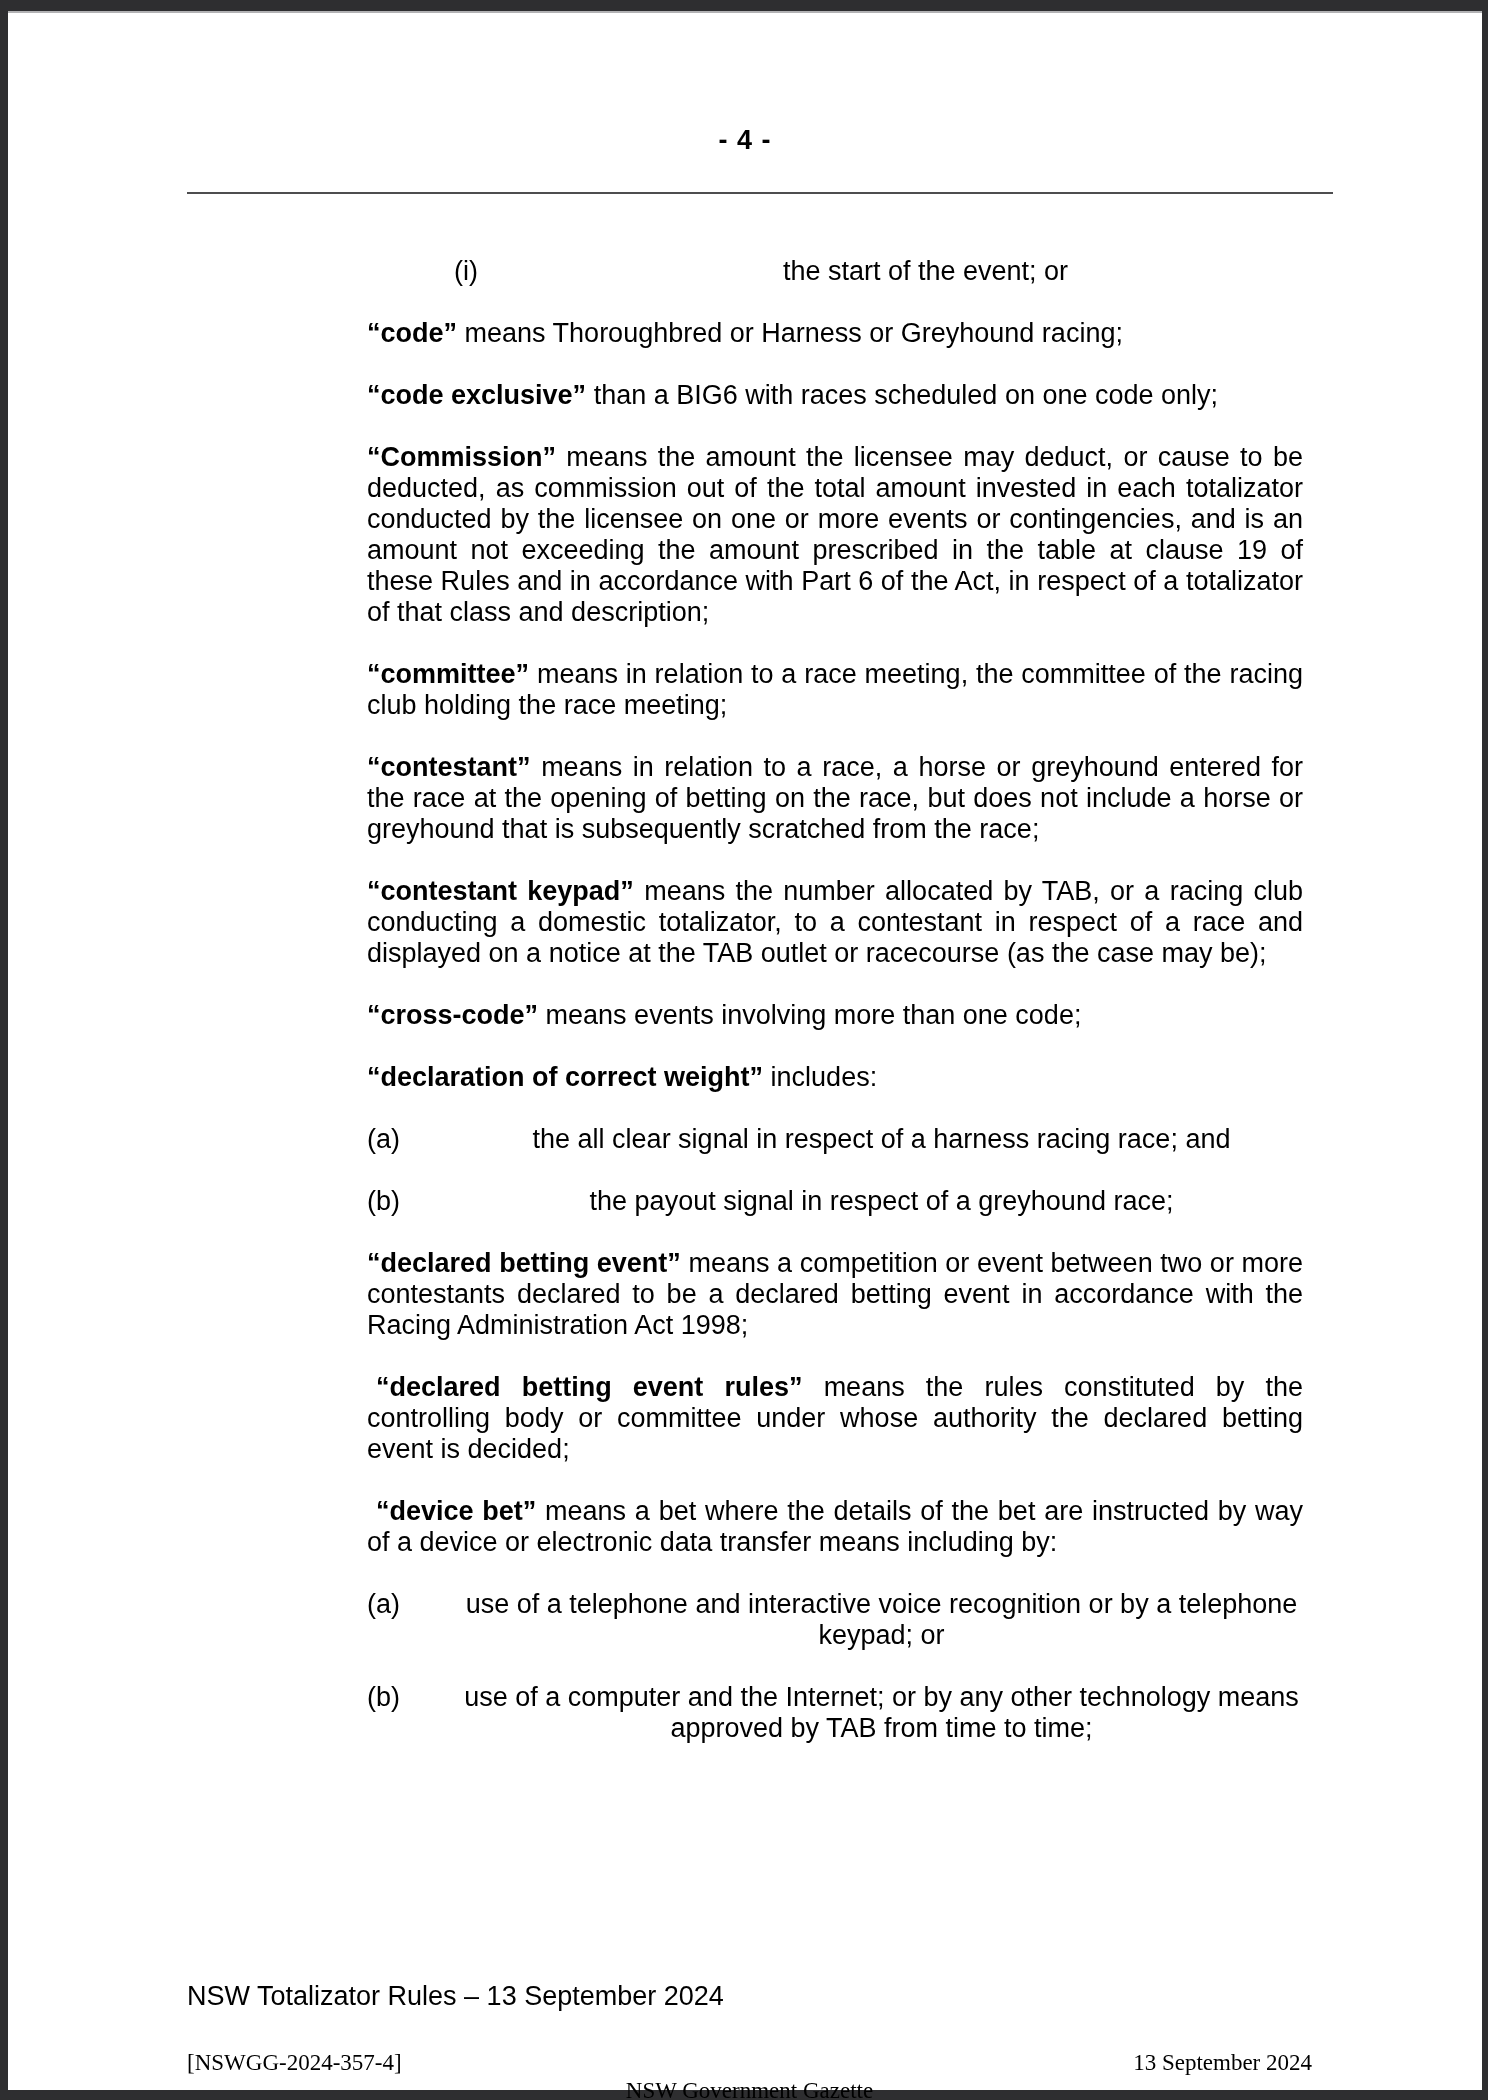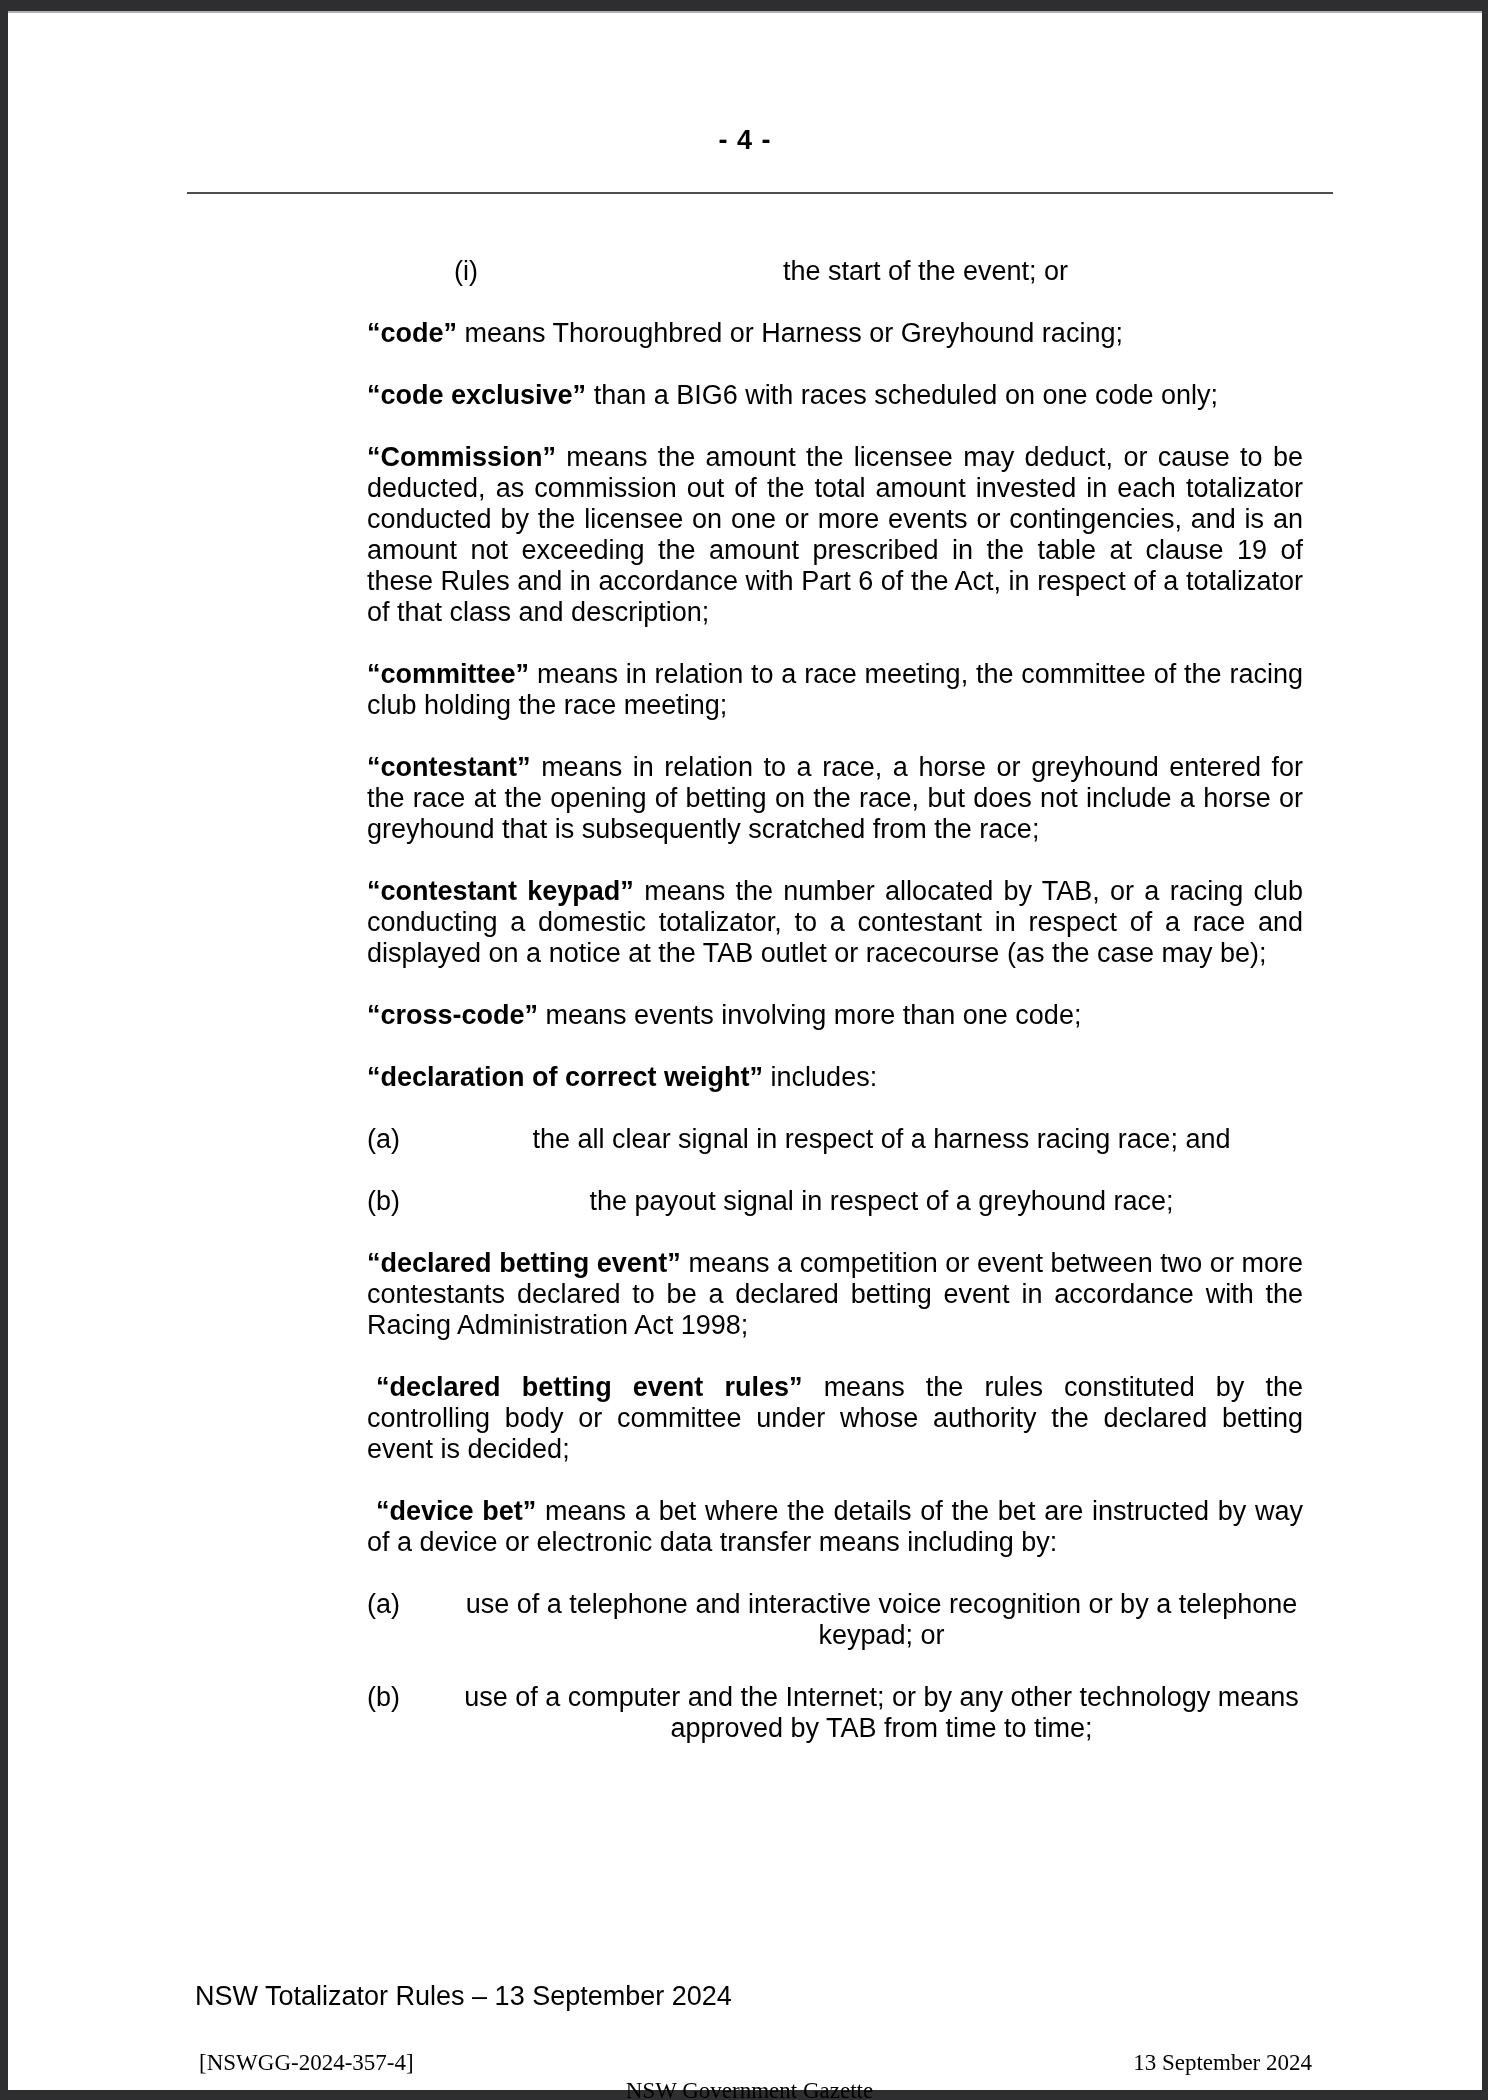--- a/index.html
+++ b/index.html
@@ -72,33 +72,32 @@
   .item.roman .lab { left: 87px; }
   .item.alpha { padding-left: 93px; }
   .item.alpha .lab { left: 0; }
   .item .txt { text-align: center; }
   .footer-title {
     position: absolute;
     left: 179px;
     top: 1970px;
     font-size: 27px;
     line-height: 31px;
-    margin-left: 8px;
   }
   .footer-meta {
     position: absolute;
     left: 179px;
     top: 2038px;
     width: 1125px;
     height: 28px;
     font-family: "Liberation Serif", serif;
     font-size: 23px;
     line-height: 28px;
   }
-  .footer-meta .fm-left { position: absolute; left: 12px; top: 0; text-align: center; }
+  .footer-meta .fm-left { position: absolute; left: 0; top: 0; text-align: center; }
   .footer-meta .fm-center { position: absolute; left: 50%; top: 0; transform: translateX(-50%); white-space: nowrap; margin-top: 28px; }
   .footer-meta .fm-right { position: absolute; right: 0; top: 0; }
 </style>
 </head>
 <body>
 
 <div class="frame">
   <div class="page">
 
     <div class="page-number">- 4 -</div>

